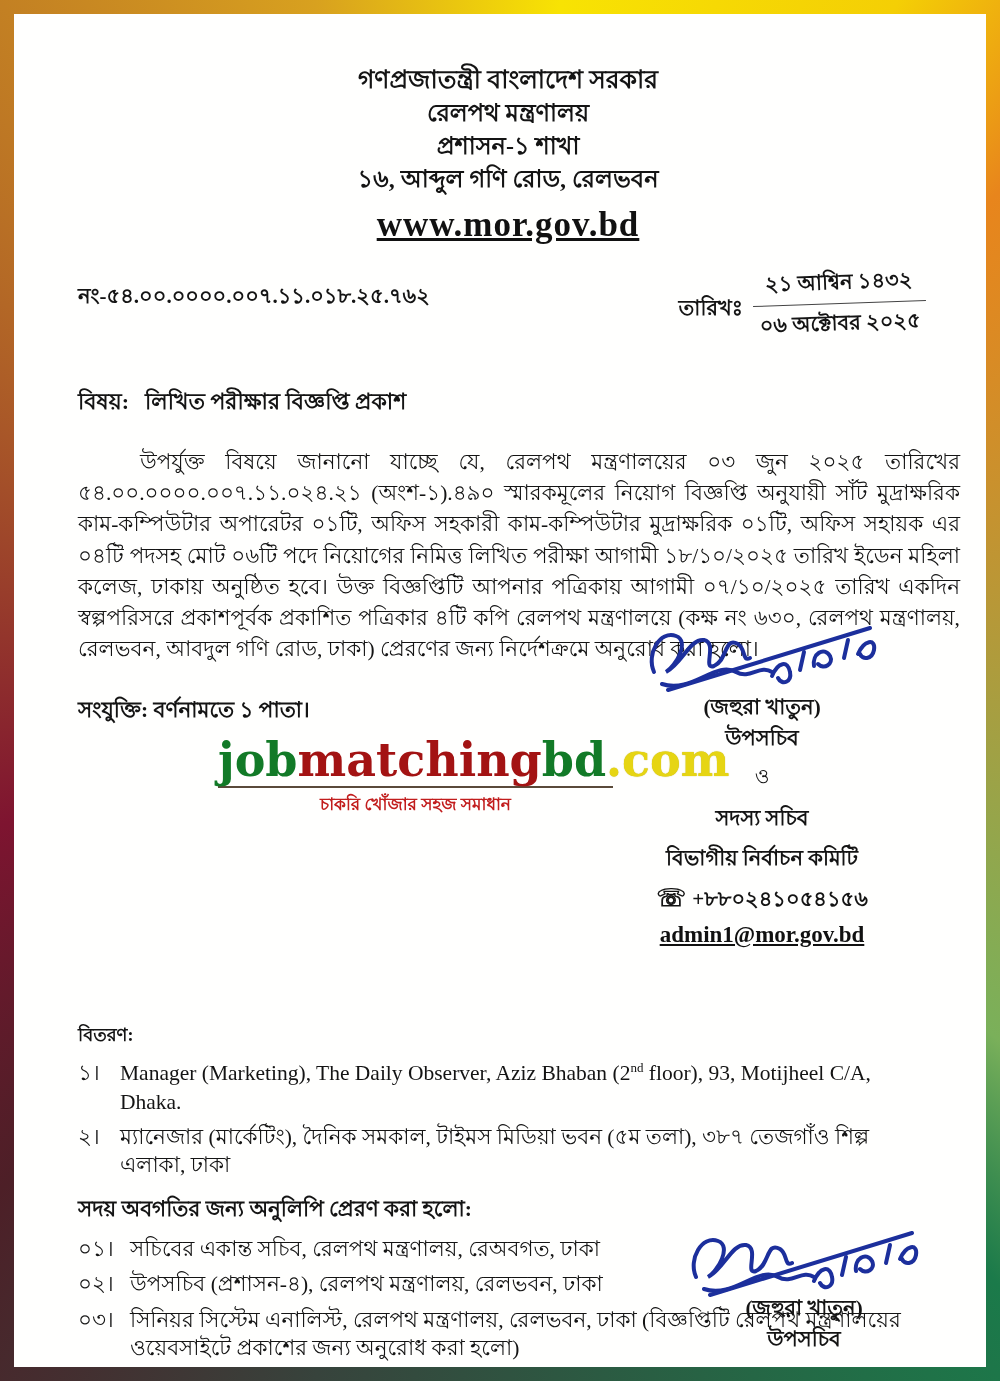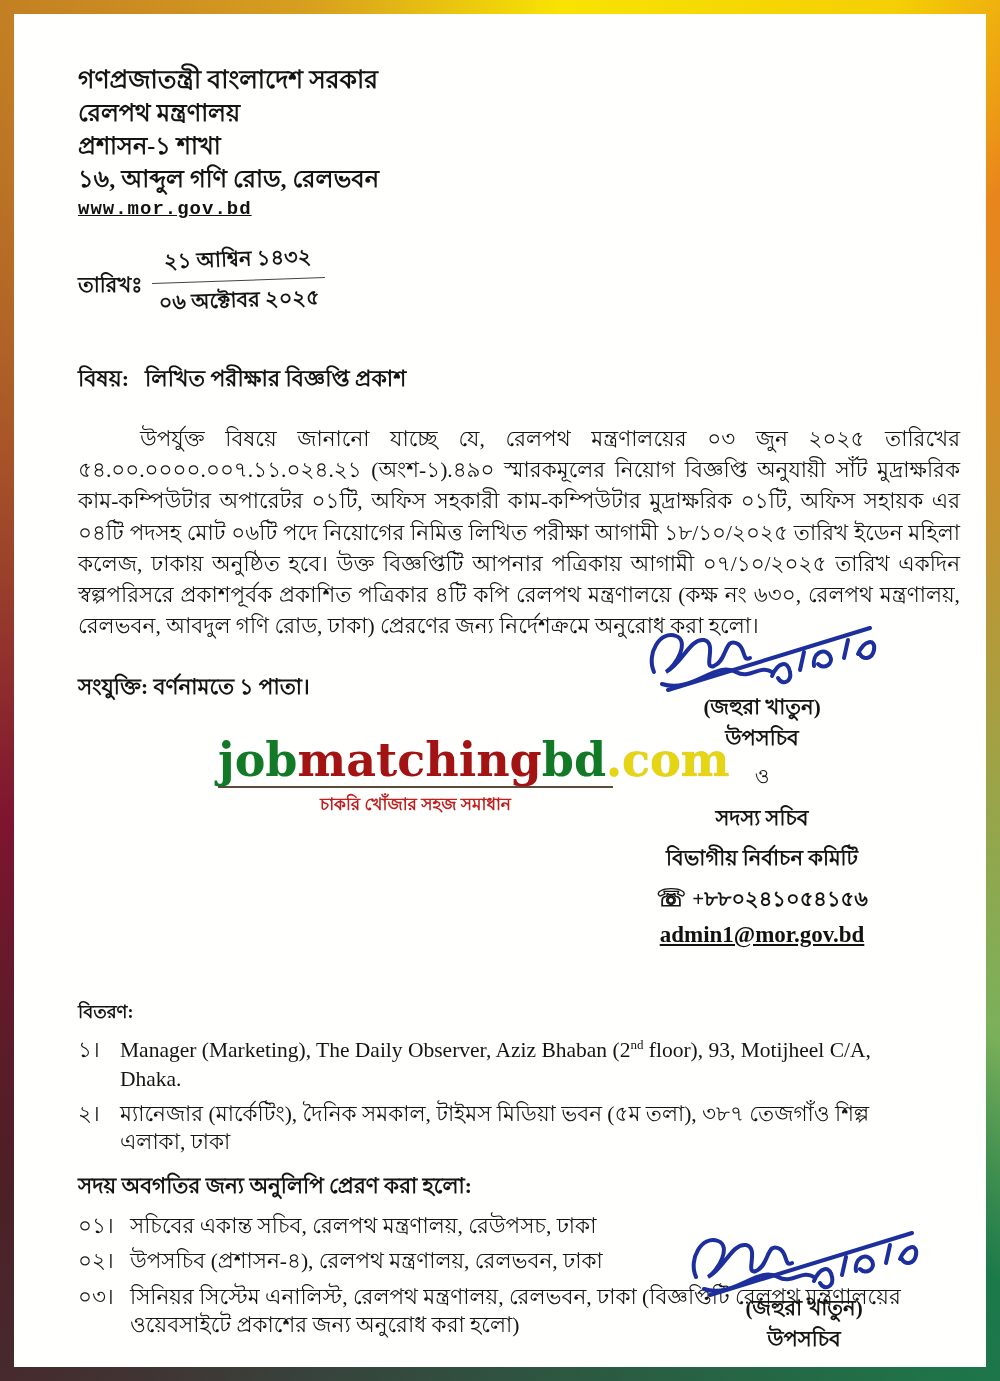--- a/index.html
+++ b/index.html
@@ -19,29 +19,30 @@
     box-sizing:border-box;
   }
   .page{
     position:absolute; inset:14px;
     background:#fffffe;
     box-sizing:border-box;
     padding:44px 48px 0 64px;
     overflow:hidden;
   }
   
-  .letterhead{ text-align:left; line-height:1.0; }
+  .letterhead{ text-align:center; line-height:1.0; }
   .lh-line{ font-weight:700; font-size:24px; margin:9px 0; }
   .lh-line.first{ font-size:25px; }
   .lh-website{
     display:inline-block;
-    font-size:19px; font-weight:700;
+    font-size:35px; font-weight:700;
     text-decoration:underline;
     letter-spacing:1px;
-    font-family:Liberation Mono, monospace;
+    margin-top:7px;
+    font-family:Liberation Serif, serif;
     color:#111;
   }
   
   .memo-row{
     display:flex; justify-content:space-between; align-items:flex-start;
     margin-top:24px;
   }
   .memo-no{ font-size:21px; font-weight:600; padding-top:14px; }
   .date-wrap{ display:flex; align-items:center; gap:10px; padding-right:12px; }
   .date-label{ font-size:21px; font-weight:600; padding-top:10px; }
@@ -118,20 +119,21 @@
 
     <div class="letterhead">
       <div class="lh-line first">গণপ্রজাতন্ত্রী বাংলাদেশ সরকার</div>
       <div class="lh-line">রেলপথ মন্ত্রণালয়</div>
       <div class="lh-line">প্রশাসন-১ শাখা</div>
       <div class="lh-line">১৬, আব্দুল গণি রোড, রেলভবন</div>
       <div><span class="lh-website">www.mor.gov.bd</span></div>
     </div>
 
     <div class="memo-row">
+      <div class="memo-no">নং-৫৪.০০.০০০০.০০৭.১১.০১৮.২৫.৭৬২</div>
       <div class="date-wrap">
         <div class="date-label">তারিখঃ</div>
         <div class="date-stack">
           <div class="date-bn">২১ আশ্বিন ১৪৩২</div>
           <div class="date-en">০৬ অক্টোবর ২০২৫</div>
         </div>
       </div>
     </div>
 
     <div class="subject">
@@ -153,21 +155,21 @@
       <div class="list-row wide-no">
         <span class="no">২।</span>
         <span class="txt">ম্যানেজার (মার্কেটিং), দৈনিক সমকাল, টাইমস মিডিয়া ভবন (৫ম তলা), ৩৮৭ তেজগাঁও শিল্প এলাকা, ঢাকা</span>
       </div>
     </div>
 
     <div class="cc-title">সদয় অবগতির জন্য অনুলিপি প্রেরণ করা হলো:</div>
     <div class="list">
       <div class="list-row">
         <span class="no">০১।</span>
-        <span class="txt">সচিবের একান্ত সচিব, রেলপথ মন্ত্রণালয়, রেউপসচ, ঢাকা</span>
+        <span class="txt">সচিবের একান্ত সচিব, রেলপথ মন্ত্রণালয়, রেঅবগত, ঢাকা</span>
       </div>
       <div class="list-row">
         <span class="no">০২।</span>
         <span class="txt">উপসচিব (প্রশাসন-৪), রেলপথ মন্ত্রণালয়, রেলভবন, ঢাকা</span>
       </div>
       <div class="list-row">
         <span class="no">০৩।</span>
         <span class="txt">সিনিয়র সিস্টেম এনালিস্ট, রেলপথ মন্ত্রণালয়, রেলভবন, ঢাকা (বিজ্ঞপ্তিটি রেলপথ মন্ত্রণালয়ের ওয়েবসাইটে প্রকাশের জন্য অনুরোধ করা হলো)</span>
       </div>
 

